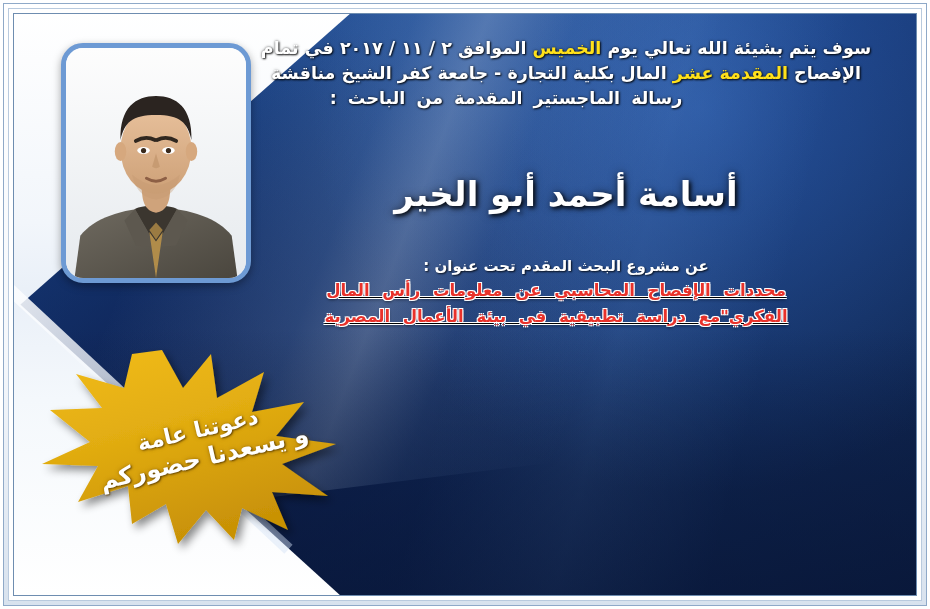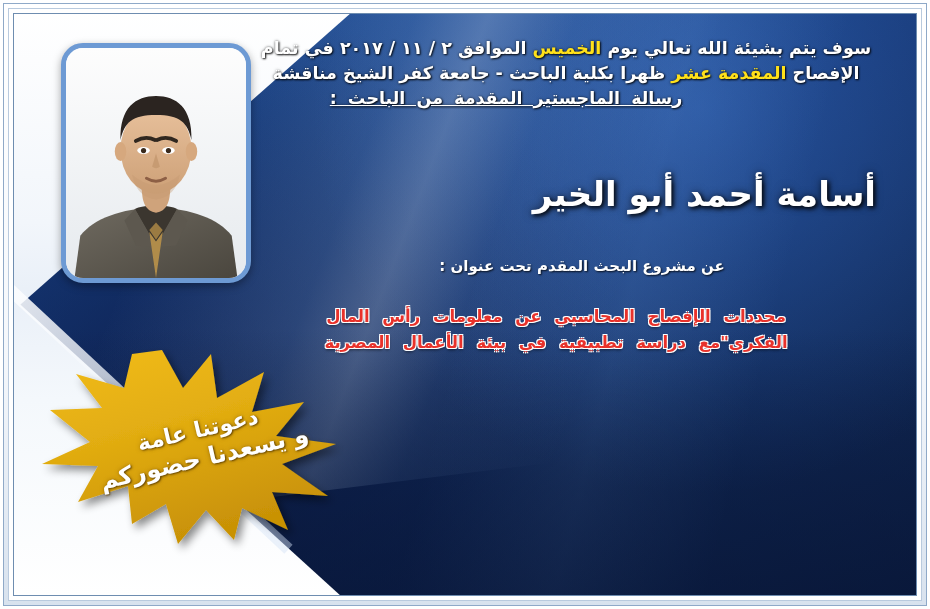--- a/index.html
+++ b/index.html
@@ -142,54 +142,56 @@
   .hline {
     font-size: 17.5px;
     font-weight: bold;
     color: #ffffff;
     line-height: 1.42;
     letter-spacing: 0px;
     text-shadow: 1px 1px 2px rgba(0,0,0,0.85), 0 0 3px rgba(0,0,0,0.6);
     white-space: nowrap;
   }
   .hl-yellow { color: #ffe11a; }
-  .hline.l3 { padding-right: 120px; word-spacing: 5px; text-decoration: underline; }
+  .hline.l3 { padding-right: 120px; word-spacing: 5px; }
 
   
   .name-line {
     position: absolute;
     right: 40px; top: 160px;
     width: 620px;
+    text-align: center;
     direction: rtl;
     font-size: 34px;
     font-weight: bold;
     color: #ffffff;
     text-shadow: 2px 2px 4px rgba(0,0,0,0.9), 0 0 8px rgba(0,0,0,0.55);
   }
 
   
   .sub-line {
     position: absolute;
-    right: 24px; top: 243px;
+    right: 40px; top: 243px;
     width: 620px;
     text-align: center;
     direction: rtl;
     font-size: 15px;
     font-weight: bold;
     color: #ffffff;
     text-shadow: 1px 1px 2px rgba(0,0,0,0.8);
   }
 
   
   .title-block {
     position: absolute;
-    right: 40px; top: 290px;
+    right: 40px; top: 264px;
     width: 640px;
     text-align: center;
     direction: rtl;
+    text-decoration: underline;
   }
   .title-line {
     font-size: 16.5px;
     font-weight: bold;
     color: #e8322b;
     line-height: 1.55;
     word-spacing: 7px;
     letter-spacing: 0.5px;
     text-shadow:
       -1px -1px 0 #ffffff,
@@ -303,21 +305,21 @@
 
         <path d="M70 132 q25 22 50 0 q-5 24 -25 26 q-20 -2 -25 -26 Z" fill="#c49871" opacity="0.35"></path>
       </svg>
     </div>
 
     <div class="header-block">
       <div class="hline">
         <span>سوف يتم بشيئة الله تعالي يوم </span><span class="hl-yellow">الخميس</span><span> الموافق ٢ / ١١ / ٢٠١٧ في تمام</span>
       </div>
       <div class="hline">
-        <span>الإفصاح </span><span class="hl-yellow">المقدمة</span><span> </span><span class="hl-yellow">عشر</span><span> ظهرا  بكلية الباحث - جامعة كفر الشيخ مناقشة</span>
+        <span>الإفصاح </span><span class="hl-yellow">المقدمة</span><span> </span><span class="hl-yellow">عشر</span><span> المال  بكلية التجارة - جامعة كفر الشيخ مناقشة</span>
       </div>
       <div class="hline l3">رسالة الماجستير    المقدمة من الباحث  :</div>
     </div>
 
     <div class="name-line">أسامة أحمد أبو الخير</div>
 
     <div class="sub-line">عن مشروع البحث المقدم تحت عنوان :</div>
 
     <div class="title-block">
       <div class="title-line">محددات  الإفصاح  المحاسبي  عن  معلومات  رأس  المال</div>

